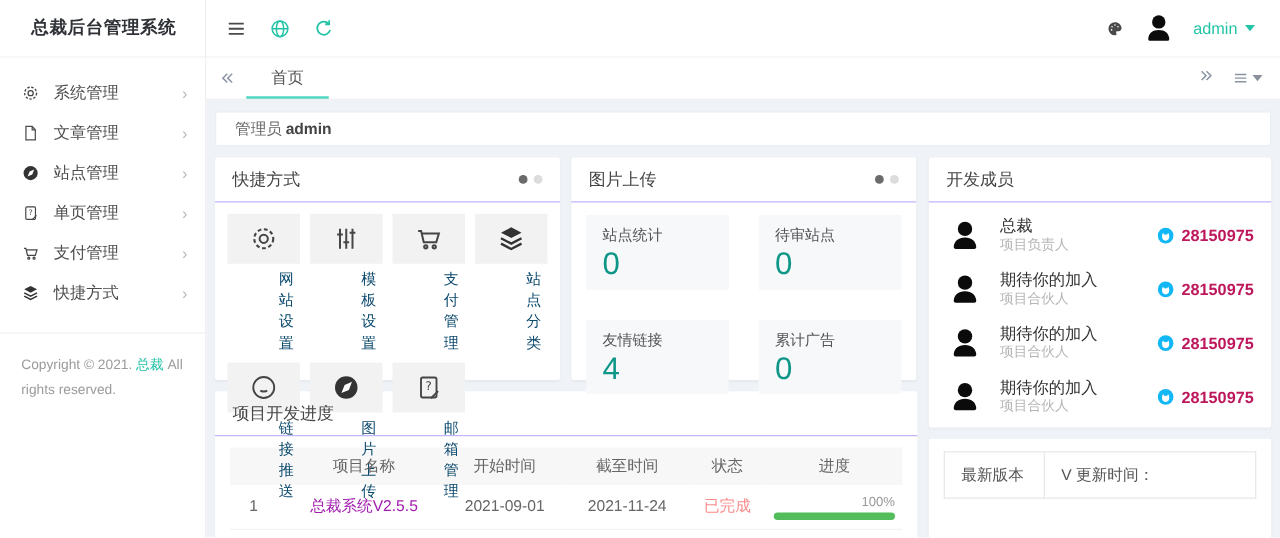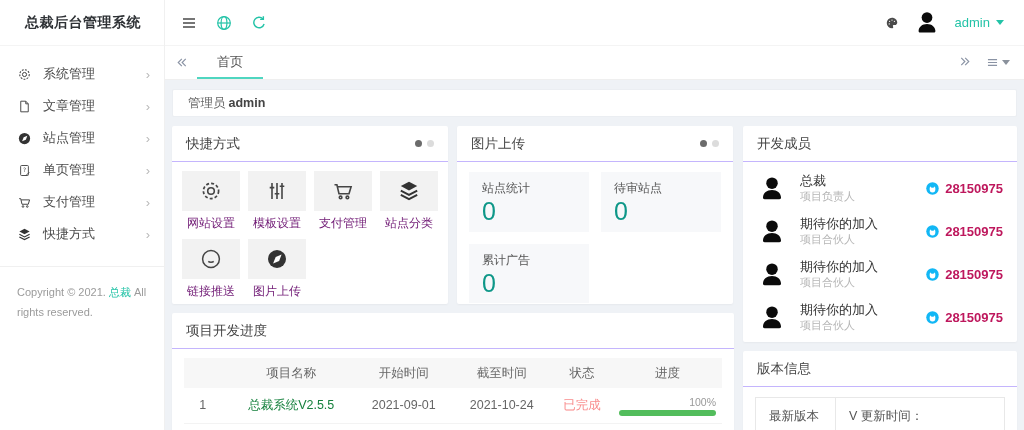--- a/index.html
+++ b/index.html
@@ -50,25 +50,25 @@
     font-size:13.5px; color:#444; border-bottom:1px solid #c4b5fd; }
   .dots { display:flex; gap:5px; }
   .dot { width:7px; height:7px; border-radius:50%; cursor:pointer; }
   .dot.on { background:#6b6b6b; } .dot.off { background:#dcdcdc; }
 
   
   .card-shortcuts { width:276px; height:178px; }
   .sc-grid { padding:9px 10px; display:grid; grid-template-columns:repeat(4,1fr); column-gap:8px; row-gap:7px; }
   .sc-cell { cursor:pointer; text-align:center; }
   .sc-iconbox { height:40px; background:#f2f2f2; display:flex; align-items:center; justify-content:center; }
-  .sc-label { margin-top:4px; font-size:12px; color:#701a75; }
+  .sc-label { margin-top:4px; font-size:12px; color:#0c4a6e;margin-left:36px; }
 
   
   .card-stats { width:276px; height:178px; }
-  .st-grid { padding:10px 12px; display:grid; grid-template-columns:1fr 1fr; gap:12px; }
+  .st-grid { padding:10px 12px; display:grid; grid-template-columns:1fr 1fr; gap:24px; }
   .st-box { background:#f7f8fa; padding:8px 13px 6px; }
   .st-label { font-size:12px; color:#555; }
   .st-value { font-size:25px; color:#0e9788; margin-top:1px; line-height:1.1; }
 
   
   .card-members { height:216px; }
   .mb-body { padding:5px 14px; }
   .mb-row { height:43px; display:flex; align-items:center; }
   .mb-avatar { width:30px; height:34px; flex:none; margin-right:13px; }
   .mb-mid { flex:1; min-width:0; }
@@ -82,21 +82,21 @@
   table.pg { width:100%; border-collapse:collapse; }
   table.pg th { background:#f7f7f7; height:30px; font-weight:400; font-size:12.5px; color:#666; }
   table.pg td { height:35px; font-size:12.5px; color:#666; border-bottom:1px solid #f3f3f3; text-align:center; }
   table.pg th { text-align:center; }
   th.c-name, td.c-name { text-align:left; padding-left:6px; }
   td.c-idx, th.c-idx { width:46px; }
   th.c-name { width:158px; }
   th.c-date { width:116px;margin-top:24px; }
   th.c-status { width:76px; }
   th.c-prog { width:128px;margin-top:20px; }
-  .link { color:#15803d; cursor:pointer; }
+  .link { color:#a21caf; cursor:pointer; }
   .status-red { color:#f98b8b; }
   .prog-wrap { padding:2px 6px 0 6px; }
   .prog-label { font-size:10.5px; color:#999; text-align:right; line-height:1.2; }
   .prog-bar { height:6px; border-radius:3px; background:#53bd5c; margin-top:1px; }
 
   
   .card-version { margin-top:9px; height:140px; }
   .vs-body { padding:10px 12px; }
   table.vs { width:100%; border-collapse:collapse; }
   table.vs td { border:1px solid #e8e8e8; height:37px; font-size:12.5px; color:#555; padding-left:13px; }
@@ -365,39 +365,51 @@
                   <div class="sc-label">链接推送</div>
                 </div>
                 <div class="sc-cell">
                   <div class="sc-iconbox">
                       <svg class="ic24" viewBox="0 0 24 24">
                         <use href="#i-compass"></use>
                       </svg>
                     </div>
                   <div class="sc-label">图片上传</div>
                 </div>
+                <div class="sc-cell">
+                  <div class="sc-iconbox">
+                      <svg class="ic24" viewBox="0 0 24 24">
+                        <use href="#i-pageq"></use>
+                      </svg>
+                    </div>
+                  <div class="sc-label">邮箱管理</div>
+                </div>
               </div>
             </div>
 
             <div class="card card-stats">
               <div class="card-header">
                 <span>图片上传</span>
                 <span class="dots">
                   <span class="dot on"></span>
                   <span class="dot off"></span>
                 </span>
               </div>
               <div class="st-grid">
                 <div class="st-box">
                   <div class="st-label">站点统计</div>
                   <div class="st-value">0</div>
                 </div>
                 <div class="st-box">
                   <div class="st-label">待审站点</div>
                   <div class="st-value">0</div>
+                </div>
+                <div class="st-box">
+                  <div class="st-label">友情链接</div>
+                  <div class="st-value">4</div>
                 </div>
                 <div class="st-box">
                   <div class="st-label">累计广告</div>
                   <div class="st-value">0</div>
                 </div>
               </div>
             </div>
           </div>
 
           <div class="card card-progress">
@@ -414,21 +426,21 @@
                     <th class="c-date">截至时间</th>
                     <th class="c-status">状态</th>
                     <th class="c-prog">进度</th>
                   </tr>
                 </thead>
                 <tbody>
                   <tr>
                     <td class="c-idx">1</td>
                     <td class="c-name"><span class="link">总裁系统V2.5.5</span></td>
                     <td>2021-09-01</td>
-                    <td>2021-10-24</td>
+                    <td>2021-11-24</td>
                     <td><span class="status-red">已完成</span></td>
                     <td>
                         <div class="prog-wrap">
                       <div class="prog-label">100%</div>
                       <div class="prog-bar"></div>
                     </div>
                       </td>
                   </tr>
                   <tr>
                     <td class="c-idx">2</td>
@@ -513,23 +525,20 @@
                   <svg class="qq-ic" viewBox="0 0 24 24">
                       <use href="#i-qq"></use>
                     </svg>
                   <span>28150975</span>
                 </div>
               </div>
             </div>
           </div>
 
           <div class="card card-version">
-            <div class="card-header">
-              <span>版本信息</span>
-            </div>
             <div class="vs-body">
               <table class="vs">
                 <tbody>
                     <tr>
                   <td class="vs-label">最新版本</td>
                   <td>V 更新时间：</td>
                 </tr>
 
               </tbody>
                 </table>

